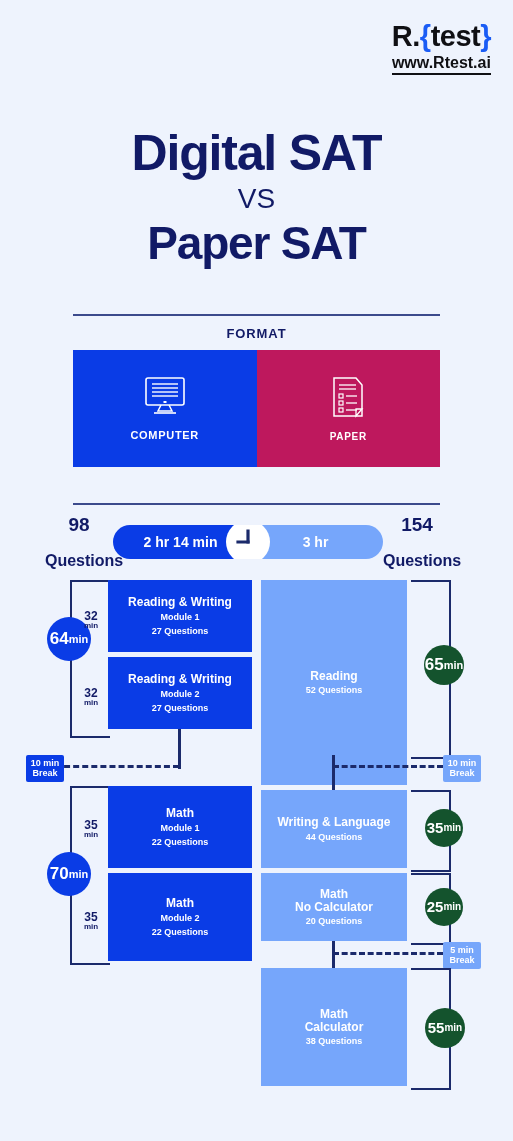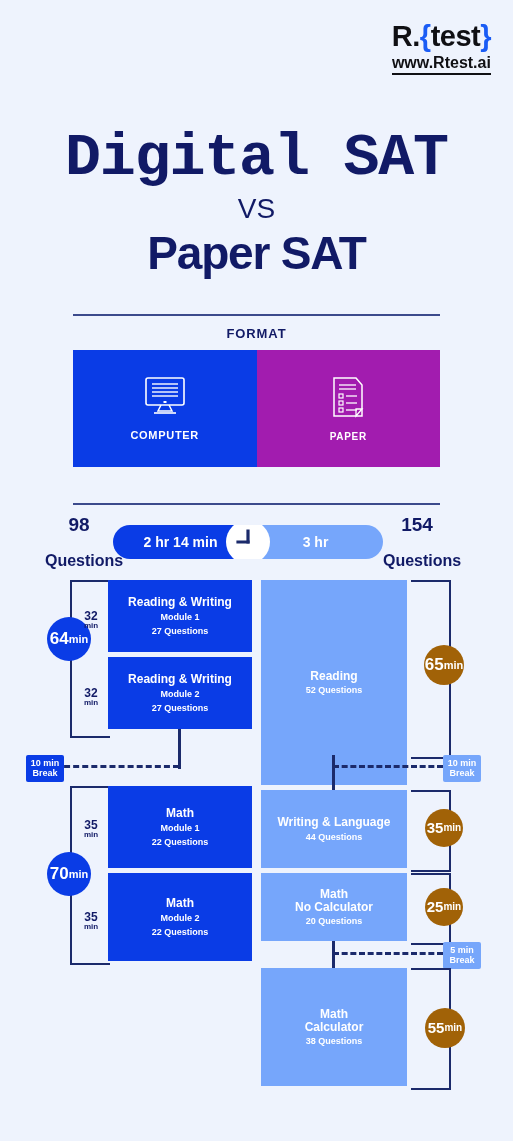--- a/index.html
+++ b/index.html
@@ -15,34 +15,34 @@
 
   
   .logo-wrap{position:absolute;right:22px;top:22px;text-align:center;}
   .logo-main{font-size:29px;font-weight:bold;color:#101014;letter-spacing:-.5px;line-height:1;white-space:nowrap;}
   .logo-main .brace{color:#1a5cf5;}
   .logo-url{font-size:16px;font-weight:bold;color:#101014;line-height:1.1;margin-top:3px;
             border-bottom:2px solid #101014;display:inline-block;padding-bottom:1px;}
 
   
   .title-block{position:absolute;top:128px;left:0;right:0;text-align:center;color:#111a66;}
-  .t-line1{font-size:60px;font-weight:bold;letter-spacing:-1.2px;line-height:1.02;font-family:Liberation Mono, monospace;}
+  .t-line1{font-size:50px;font-weight:bold;letter-spacing:-1.2px;line-height:1.02;}
   .t-vs{font-size:28px;font-weight:normal;letter-spacing:0px;line-height:1.45;}
   .t-line2{font-size:46px;font-weight:bold;letter-spacing:-1.2px;line-height:1.02;}
 
   
   .sec-rule{position:absolute;left:73px;right:73px;height:2px;background:#3b4a8c;}
   .sec-label{position:absolute;left:0;right:0;text-align:center;color:#111a66;
              font-size:13px;font-weight:bold;letter-spacing:.9px;}
 
   
   .format-row{position:absolute;left:73px;top:350px;width:367px;height:117px;display:flex;}
   .fmt{flex:1;display:flex;flex-direction:column;align-items:center;justify-content:center;}
   .fmt.dark{background:#0a3ce6;}
-  .fmt.light{background:#a21caf;}
+  .fmt.light{background:#be185d;}
   .fmt .ico{margin-bottom:9px;}
   .fmt .cap{color:#ffffff;font-size:11px;font-weight:bold;letter-spacing:.7px;}
   .fmt.light .cap{font-size:10px;}
 
   
   .timeline{position:absolute;left:0;right:17px;top:521px;height:42px;display:flex;
             align-items:center;justify-content:center;}
   .qcount{width:68px;text-align:center;color:#111a66;line-height:1;}
   .qcount .num{font-size:19px;font-weight:bold;display:block;}
   .qcount .lbl{font-size:16px;font-weight:bold;display:block;margin-top:19px;}
@@ -61,21 +61,21 @@
   .brk-l{position:absolute;border:2px solid #1b2a6b;border-right:none;}
   .brk-r{position:absolute;border:2px solid #1b2a6b;border-left:none;}
 
   .minlbl{position:absolute;text-align:center;color:#111a66;line-height:1;}
   .minlbl .n{font-size:12px;font-weight:bold;display:block;}
   .minlbl .u{font-size:8px;font-weight:bold;display:block;}
 
   .circ{position:absolute;border-radius:50%;display:flex;flex-direction:row;
         align-items:center;justify-content:center;color:#fff;line-height:.95;}
   .circ.dark{background:#0a3ce6;}
-  .circ.light{background:#a16207;}
+  .circ.light{background:#14532d;}
   .circ .n{font-size:17px;font-weight:bold;}
   .circ .u{font-size:11px;font-weight:bold;}
   .circ.sm .n{font-size:15px;}
   .circ.sm .u{font-size:10px;}
 
   .blk{position:absolute;display:flex;flex-direction:column;align-items:center;
        justify-content:center;color:#fff;text-align:center;}
   .blk.dark{background:#0a3ce6;}
   .blk.light{background:#76a6fb;}
   .blk .ti{font-size:12px;font-weight:bold;line-height:1.12;}

